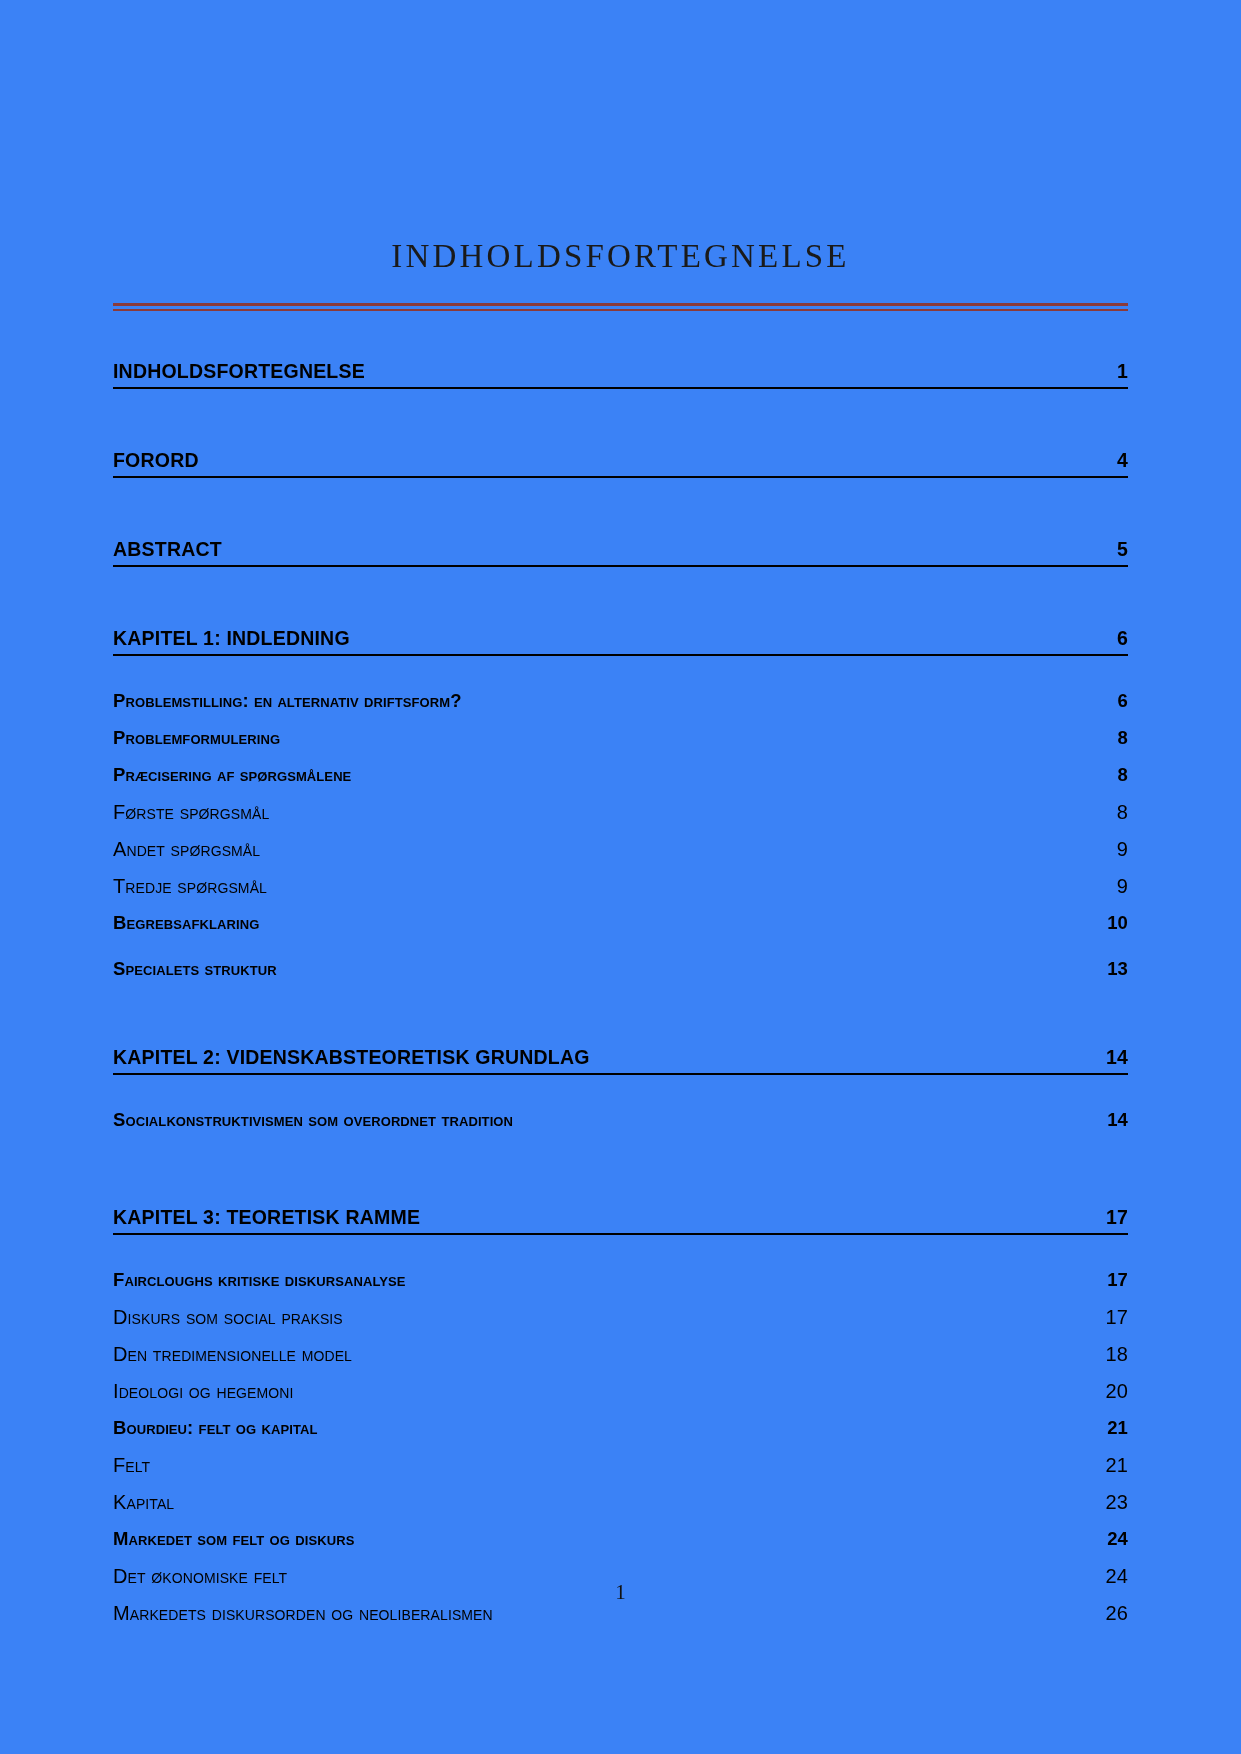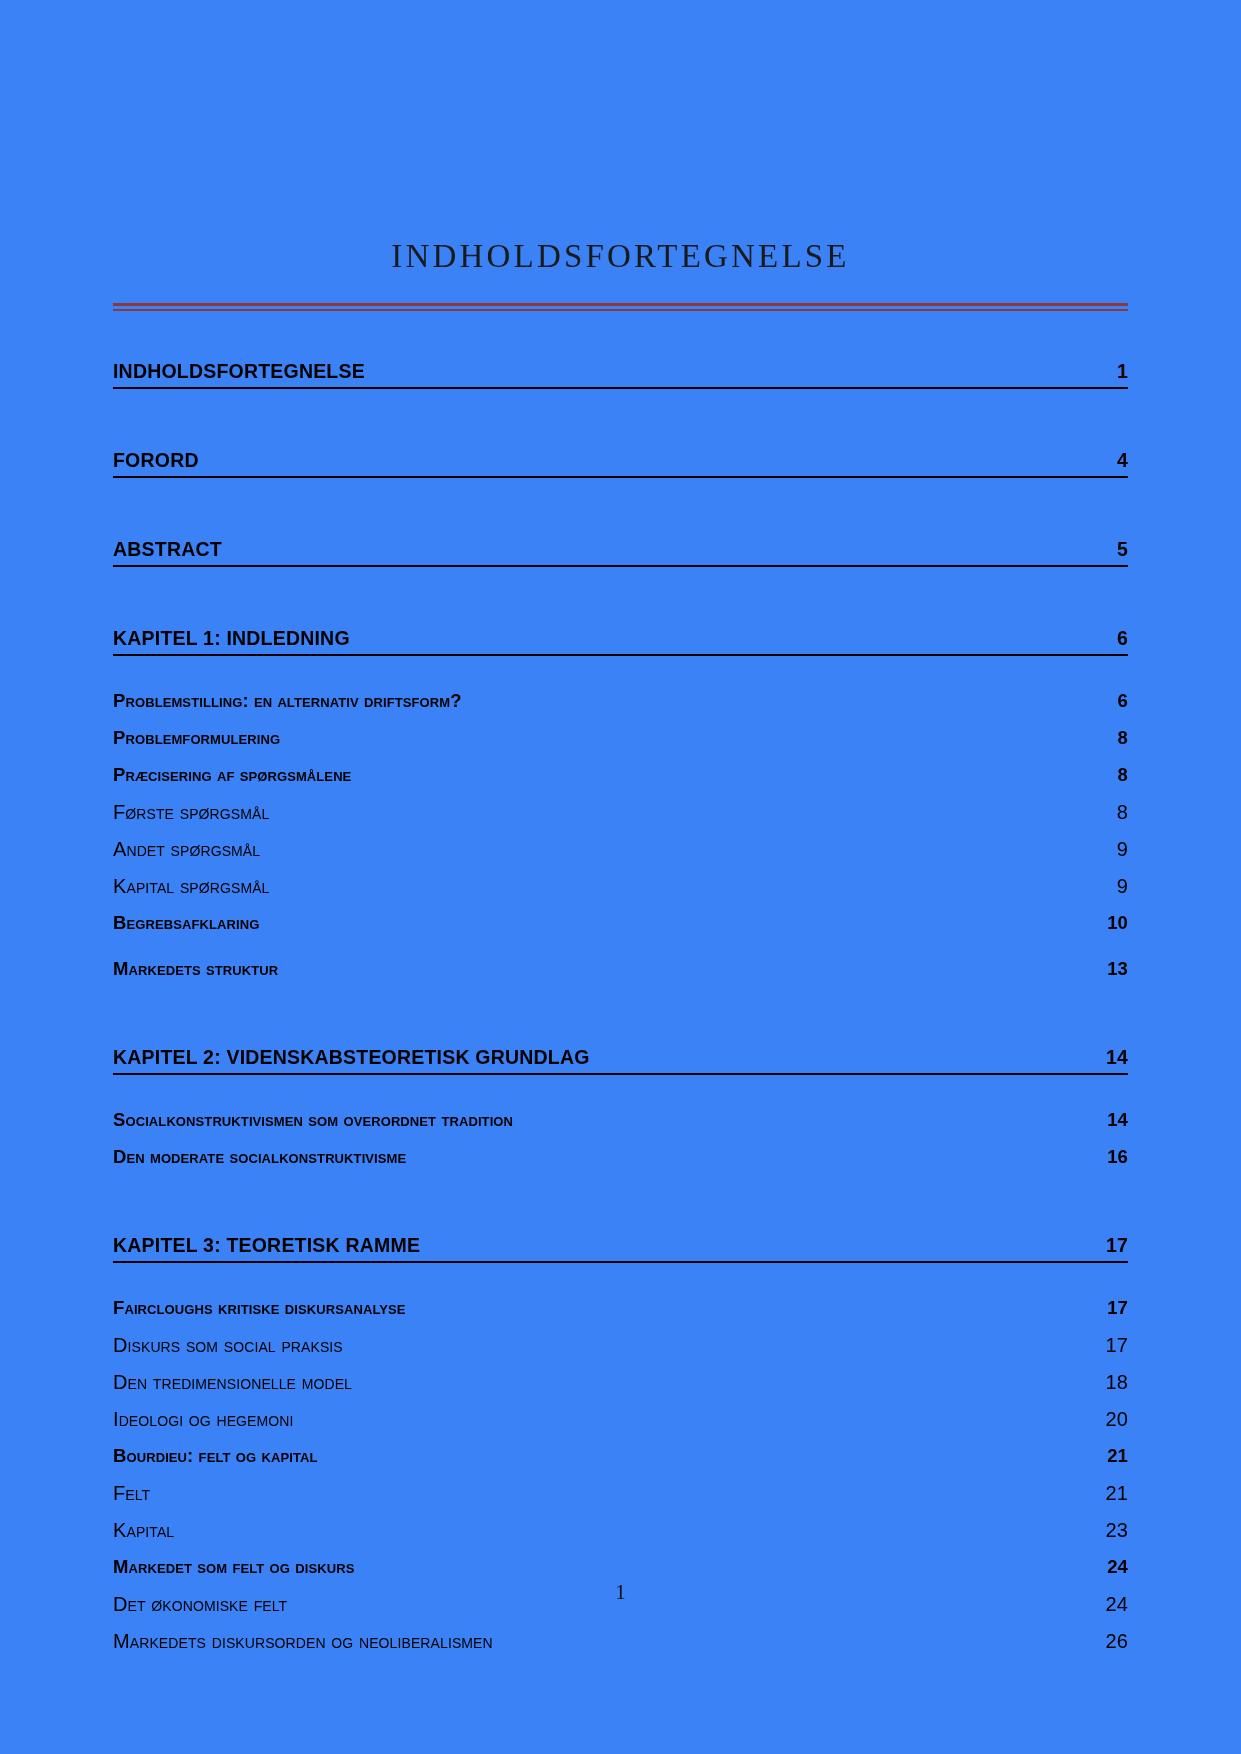--- a/index.html
+++ b/index.html
@@ -193,55 +193,50 @@
         <span class="page-no">8</span>
       </div>
       <div style="height: 9px;"></div>
       <div class="toc-row lvl3 row-h3">
         <span class="label">Andet spørgsmål</span>
         <span class="filler"></span>
         <span class="page-no">9</span>
       </div>
       <div style="height: 9px;"></div>
       <div class="toc-row lvl3 row-h3">
-        <span class="label">Kapital spørgsmål</span>
+        <span class="label">Tredje spørgsmål</span>
         <span class="filler"></span>
         <span class="page-no">9</span>
       </div>
       <div style="height: 9px;"></div>
       <div class="toc-row lvl2 row-h2">
         <span class="label">Begrebsafklaring</span>
         <span class="filler"></span>
         <span class="page-no">10</span>
       </div>
       <div style="height: 9px;"></div>
       <div style="height: 9px;"></div>
       <div class="toc-row lvl2 row-h2">
-        <span class="label">Markedets struktur</span>
+        <span class="label">Specialets struktur</span>
         <span class="filler"></span>
         <span class="page-no">13</span>
       </div>
       <div class="gap-lvl1"></div>
       <div class="toc-row lvl1">
         <span class="label">KAPITEL 2: VIDENSKABSTEORETISK GRUNDLAG</span>
         <span class="filler"></span>
         <span class="page-no">14</span>
       </div>
       <div class="gap-group"></div>
       <div class="toc-row lvl2 row-h2">
         <span class="label">Socialkonstruktivismen som overordnet tradition</span>
         <span class="filler"></span>
         <span class="page-no">14</span>
       </div>
       <div style="height: 9px;"></div>
-      <div class="toc-row lvl2 row-h2">
-        <span class="label">Den moderate socialkonstruktivisme</span>
-        <span class="filler"></span>
-        <span class="page-no">16</span>
-      </div>
       <div class="gap-lvl1"></div>
       <div class="toc-row lvl1">
         <span class="label">KAPITEL 3: TEORETISK RAMME</span>
         <span class="filler"></span>
         <span class="page-no">17</span>
       </div>
       <div class="gap-group"></div>
       <div class="toc-row lvl2 row-h2">
         <span class="label">Faircloughs kritiske diskursanalyse</span>
         <span class="filler"></span>

